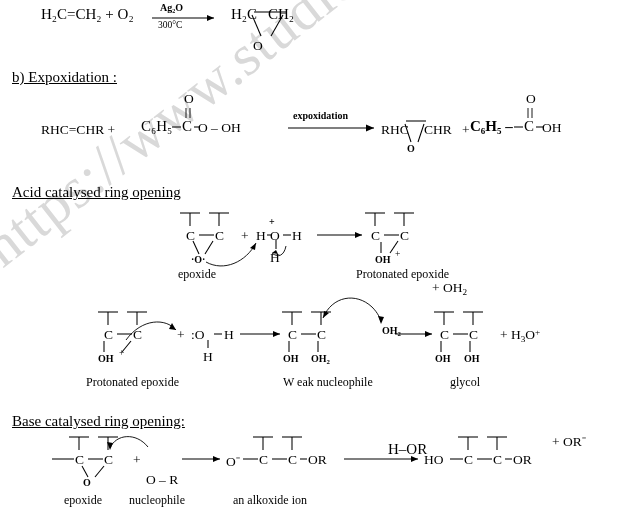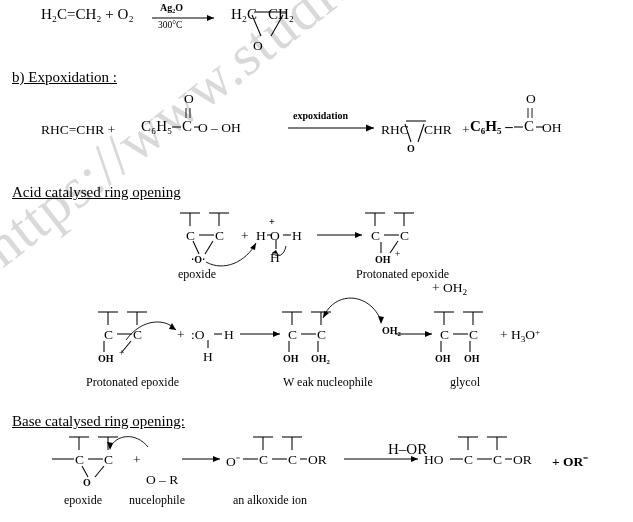--- a/index.html
+++ b/index.html
@@ -235,35 +235,35 @@
 
   <div class="abs hdr" style="left:12px;top:413px;">Base catalysed ring opening:</div>
 
   <div class="abs f13" style="left:75px;top:452px;">C</div>
   <div class="abs f13" style="left:104px;top:452px;">C</div>
   <div class="abs f11" style="left:83px;top:477px;">O</div>
   <div class="abs f9" style="left:64px;top:493px;">epoxide</div>
 
   <div class="abs f13" style="left:133px;top:452px;">+</div>
   <div class="abs f13" style="left:146px;top:472px;">O – R</div>
-  <div class="abs f9" style="left:129px;top:493px;">nucelophile</div>
+  <div class="abs f9" style="left:129px;top:493px;">nucleophile</div>
 
   <div class="abs f13" style="left:226px;top:452px;">O⁻</div>
   <div class="abs f13" style="left:259px;top:452px;">C</div>
   <div class="abs f13" style="left:288px;top:452px;">C</div>
   <div class="abs f13" style="left:308px;top:452px;">OR</div>
   <div class="abs f9" style="left:233px;top:493px;">an alkoxide ion</div>
 
   <div class="abs f12" style="left:368px;top:441px;">H–OR</div>
 
   <div class="abs f13" style="left:424px;top:452px;">HO</div>
   <div class="abs f13" style="left:464px;top:452px;">C</div>
   <div class="abs f13" style="left:493px;top:452px;">C</div>
   <div class="abs f13" style="left:513px;top:452px;">OR</div>
-  <div class="abs f13" style="left:552px;top:452px;font-weight:bold;">+ OR⁻</div>
+  <div class="abs f13" style="left:552px;top:432px;">+ OR⁻</div>
 
   <svg width="633" height="522">
 
     <line class="ln" x1="79" y1="437" x2="79" y2="450"></line>
     <line class="ln" x1="108" y1="437" x2="108" y2="450"></line>
     <line class="ln" x1="69" y1="437" x2="89" y2="437"></line>
     <line class="ln" x1="98" y1="437" x2="118" y2="437"></line>
     <line class="ln" x1="52" y1="459" x2="74" y2="459"></line>
     <line class="ln" x1="88" y1="459" x2="103" y2="459"></line>
 

